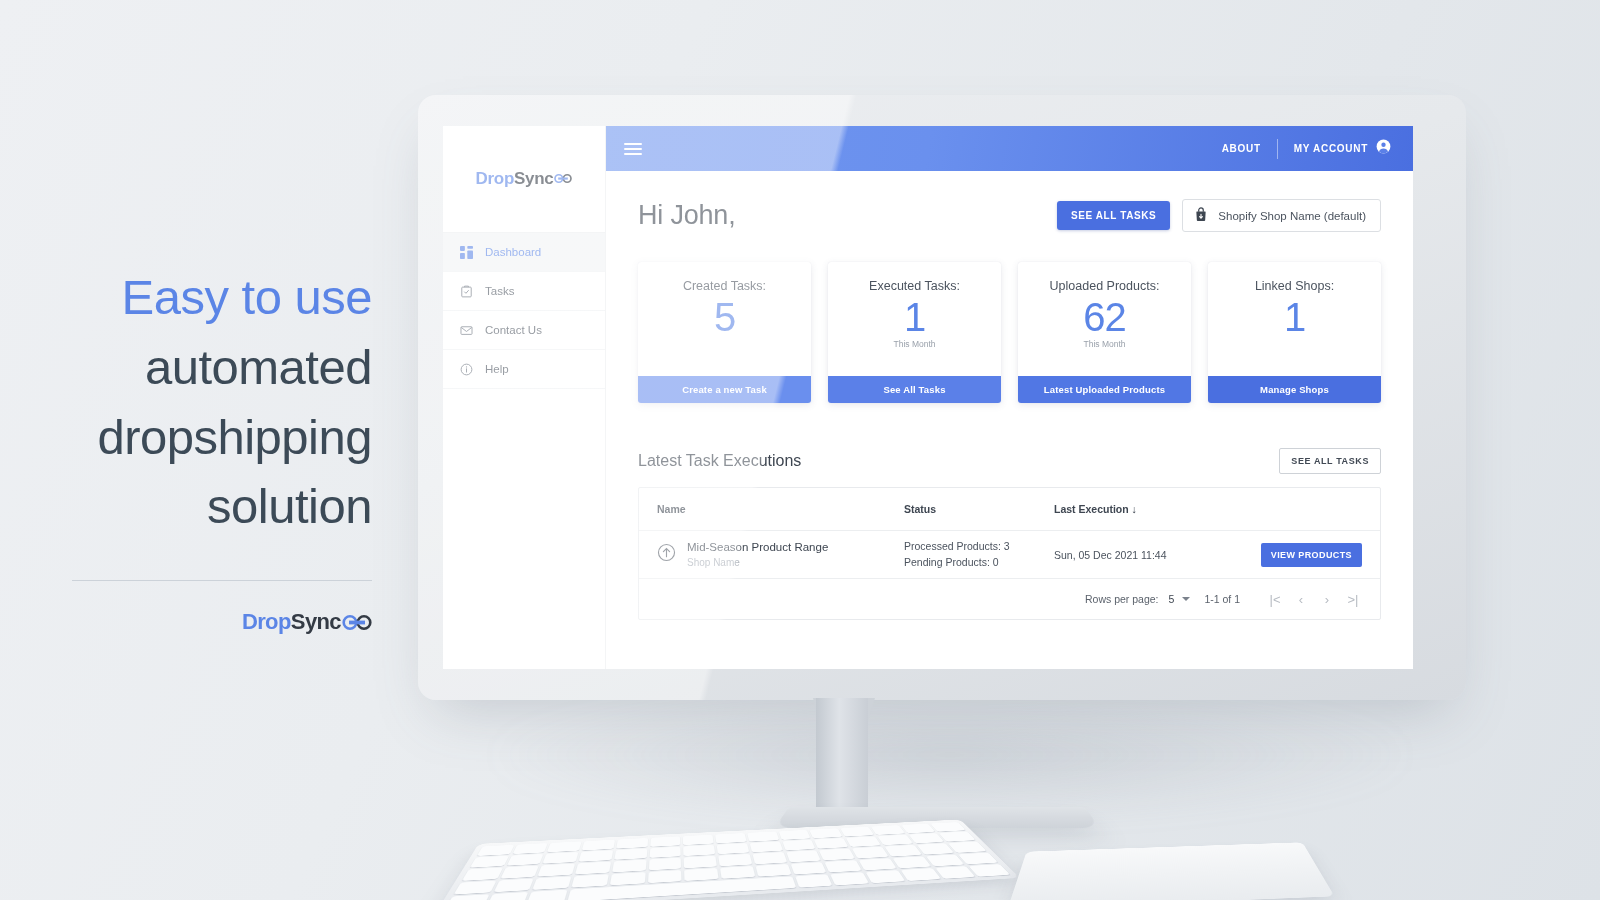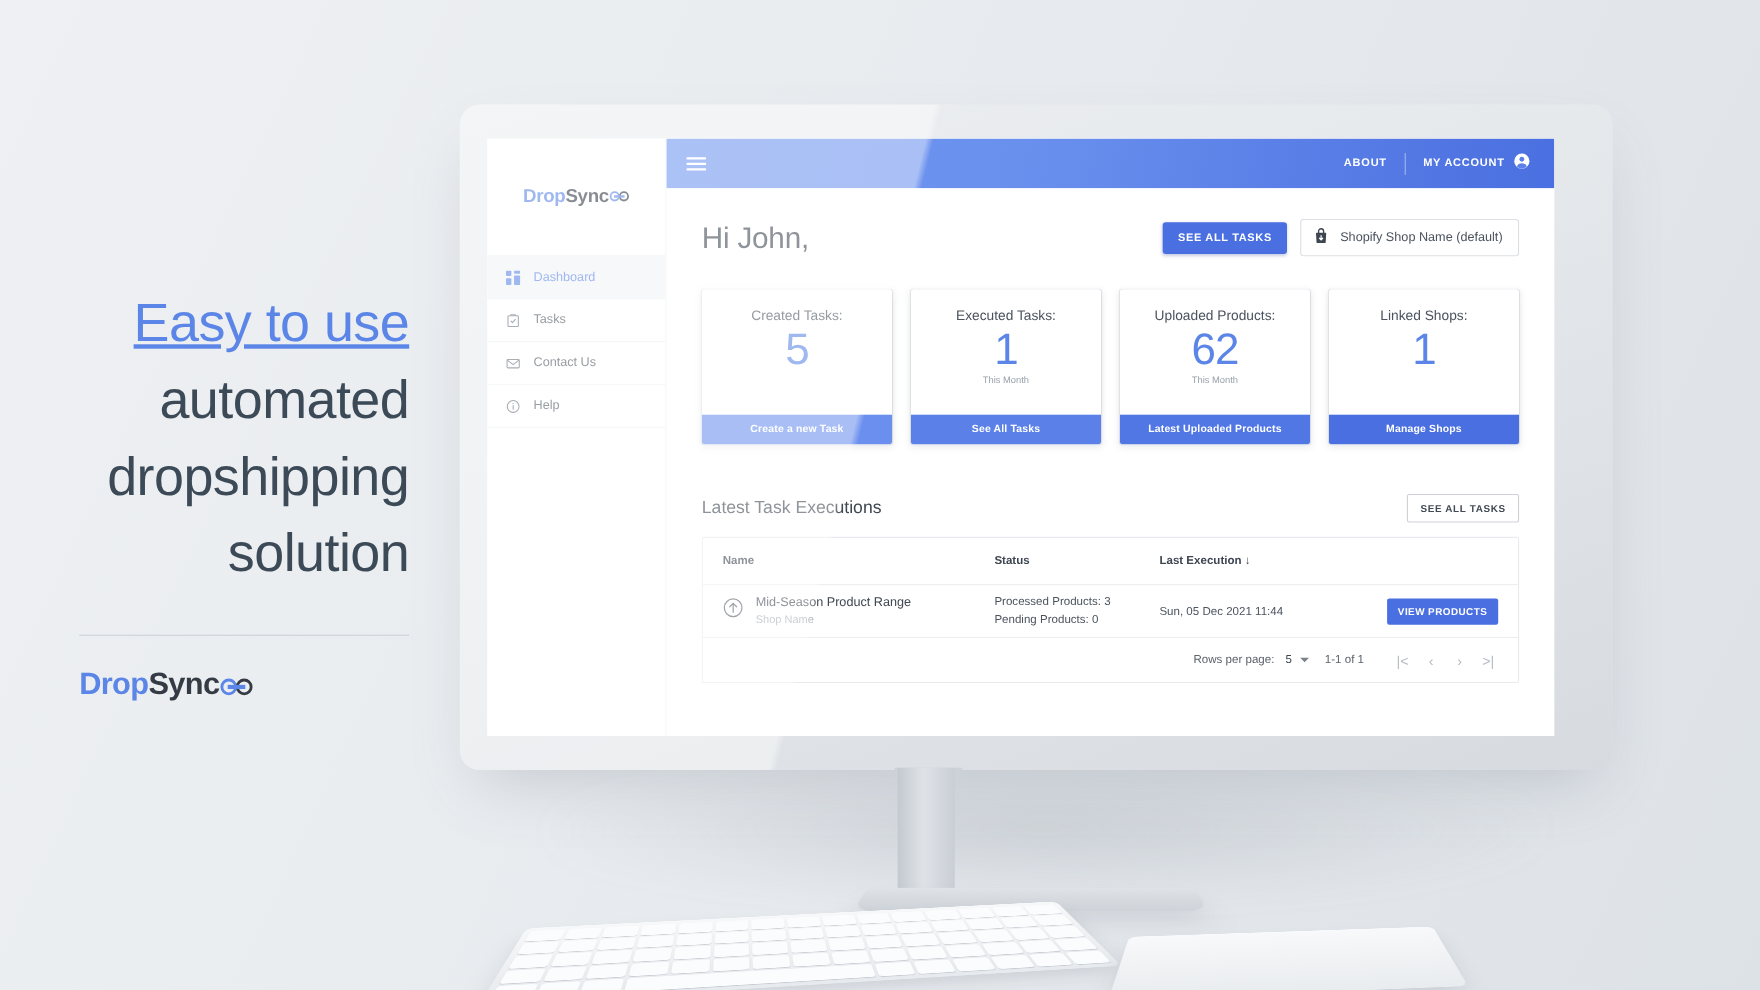--- a/index.html
+++ b/index.html
@@ -26,30 +26,31 @@
   }
   #promo .headline {
     text-align: right;
     font-size: 49px;
     line-height: 1.42;
     font-weight: 400;
     color: #3c4a57;
     letter-spacing: -0.5px;
     width: 300px;
   }
-  #promo .headline .accent { color: #5b85e6; text-decoration: underline; }
+  #promo .headline .accent { color: #5b85e6; }
   #promo .rule {
     width: 300px;
     height: 1px;
     background: #ccd2d9;
     margin: 38px 0 28px 0;
   }
   #promo .logo-big {
     width: 300px;
-    font-size: 28px;
+    text-align: right;
+    font-size: 22px;
     font-weight: 700;
     letter-spacing: -0.6px;
     white-space: nowrap;
   }
   .lg-drop { color: #5b85e6; }
   .lg-sync { color: #343b45; }
   .lg-link { display: inline-block; vertical-align: -2px; margin-left: 1px; }
 
   
   #monitor {

